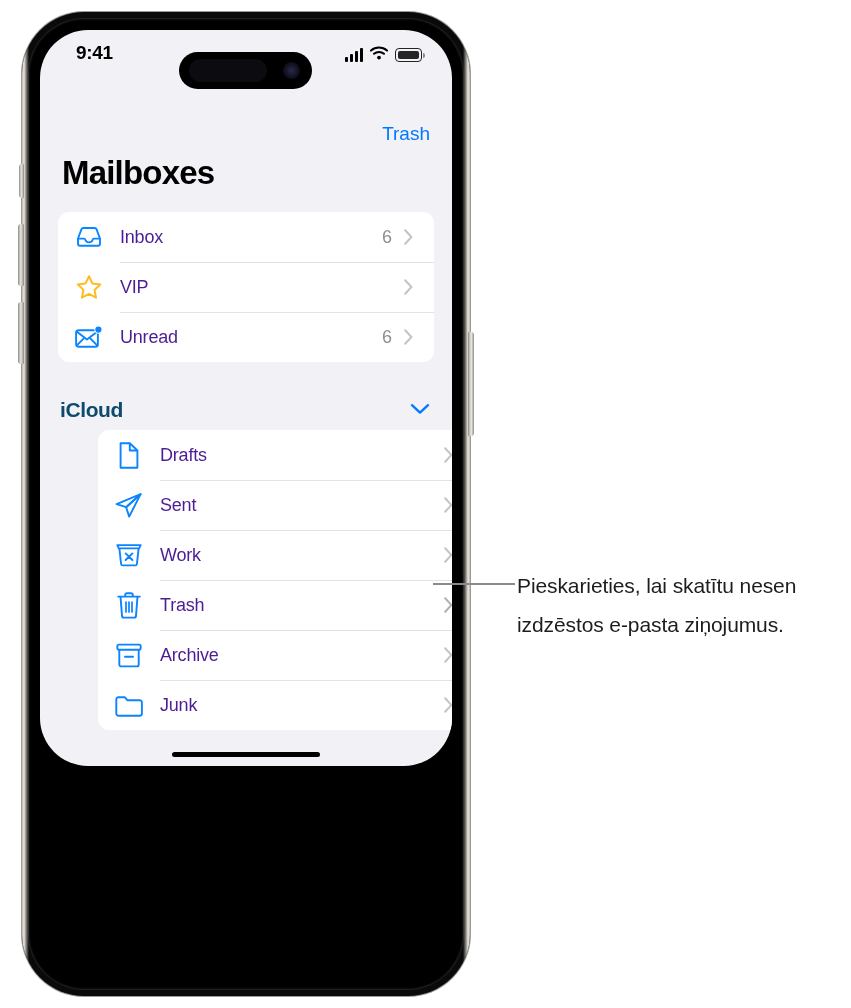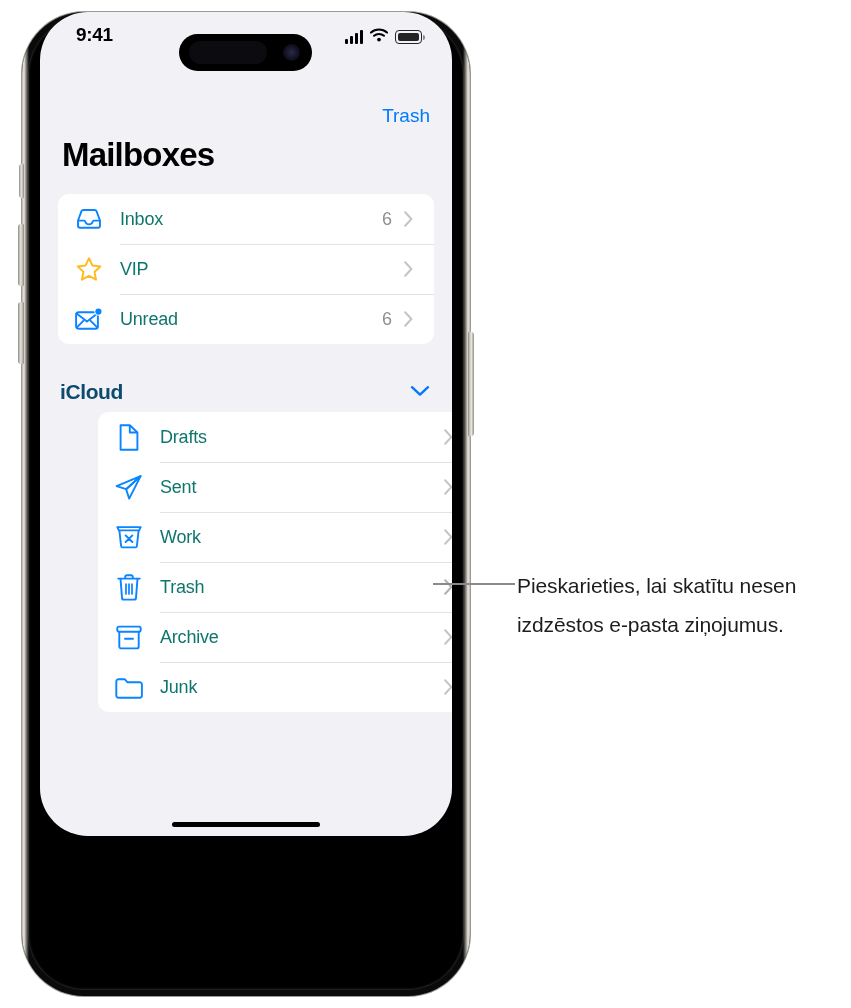--- a/index.html
+++ b/index.html
@@ -59,23 +59,23 @@
   #btn-mute   { left: -3px; top: 152px; width: 5px;  height: 34px; border-radius: 3px 1px 1px 3px;}
   #btn-volup  { left: -4px; top: 212px; width: 6px;  height: 62px; border-radius: 3px 1px 1px 3px;}
   #btn-voldn  { left: -4px; top: 290px; width: 6px;  height: 62px; border-radius: 3px 1px 1px 3px;}
   #btn-power  { right: -4px; top: 320px; width: 6px; height: 104px; border-radius: 1px 3px 3px 1px;
                 background: linear-gradient(90deg,#8a8880,#c9c7bf 30%,#eceae3 55%,#8e8c84);}
 
   
   #screen {
     position: absolute;
     left: 18px;
-    top: 0;
+    top: 18px;
     width: 412px;
-    height: 824px;
+    height: 736px;
     border-radius: 48px;
     background: #f2f1f6;
     overflow: hidden;
   }
 
   
   #status-bar {
     position: absolute;
     left: 0; top: 0;
     width: 412px; height: 52px;
@@ -185,21 +185,21 @@
   }
   .row-icon {
     width: 62px;
     display: flex;
     align-items: center;
     justify-content: center;
     flex: none;
   }
   .row-label {
     font-size: 18px;
-    color: #0f766e;
+    color: #4c1d95;
     letter-spacing: -0.2px;
     flex: 1;
   }
   .row-count {
     font-size: 18px;
     color: #8e8e93;
     margin-right: 12px;
   }
   .row-chevron {
     width: 30px;

